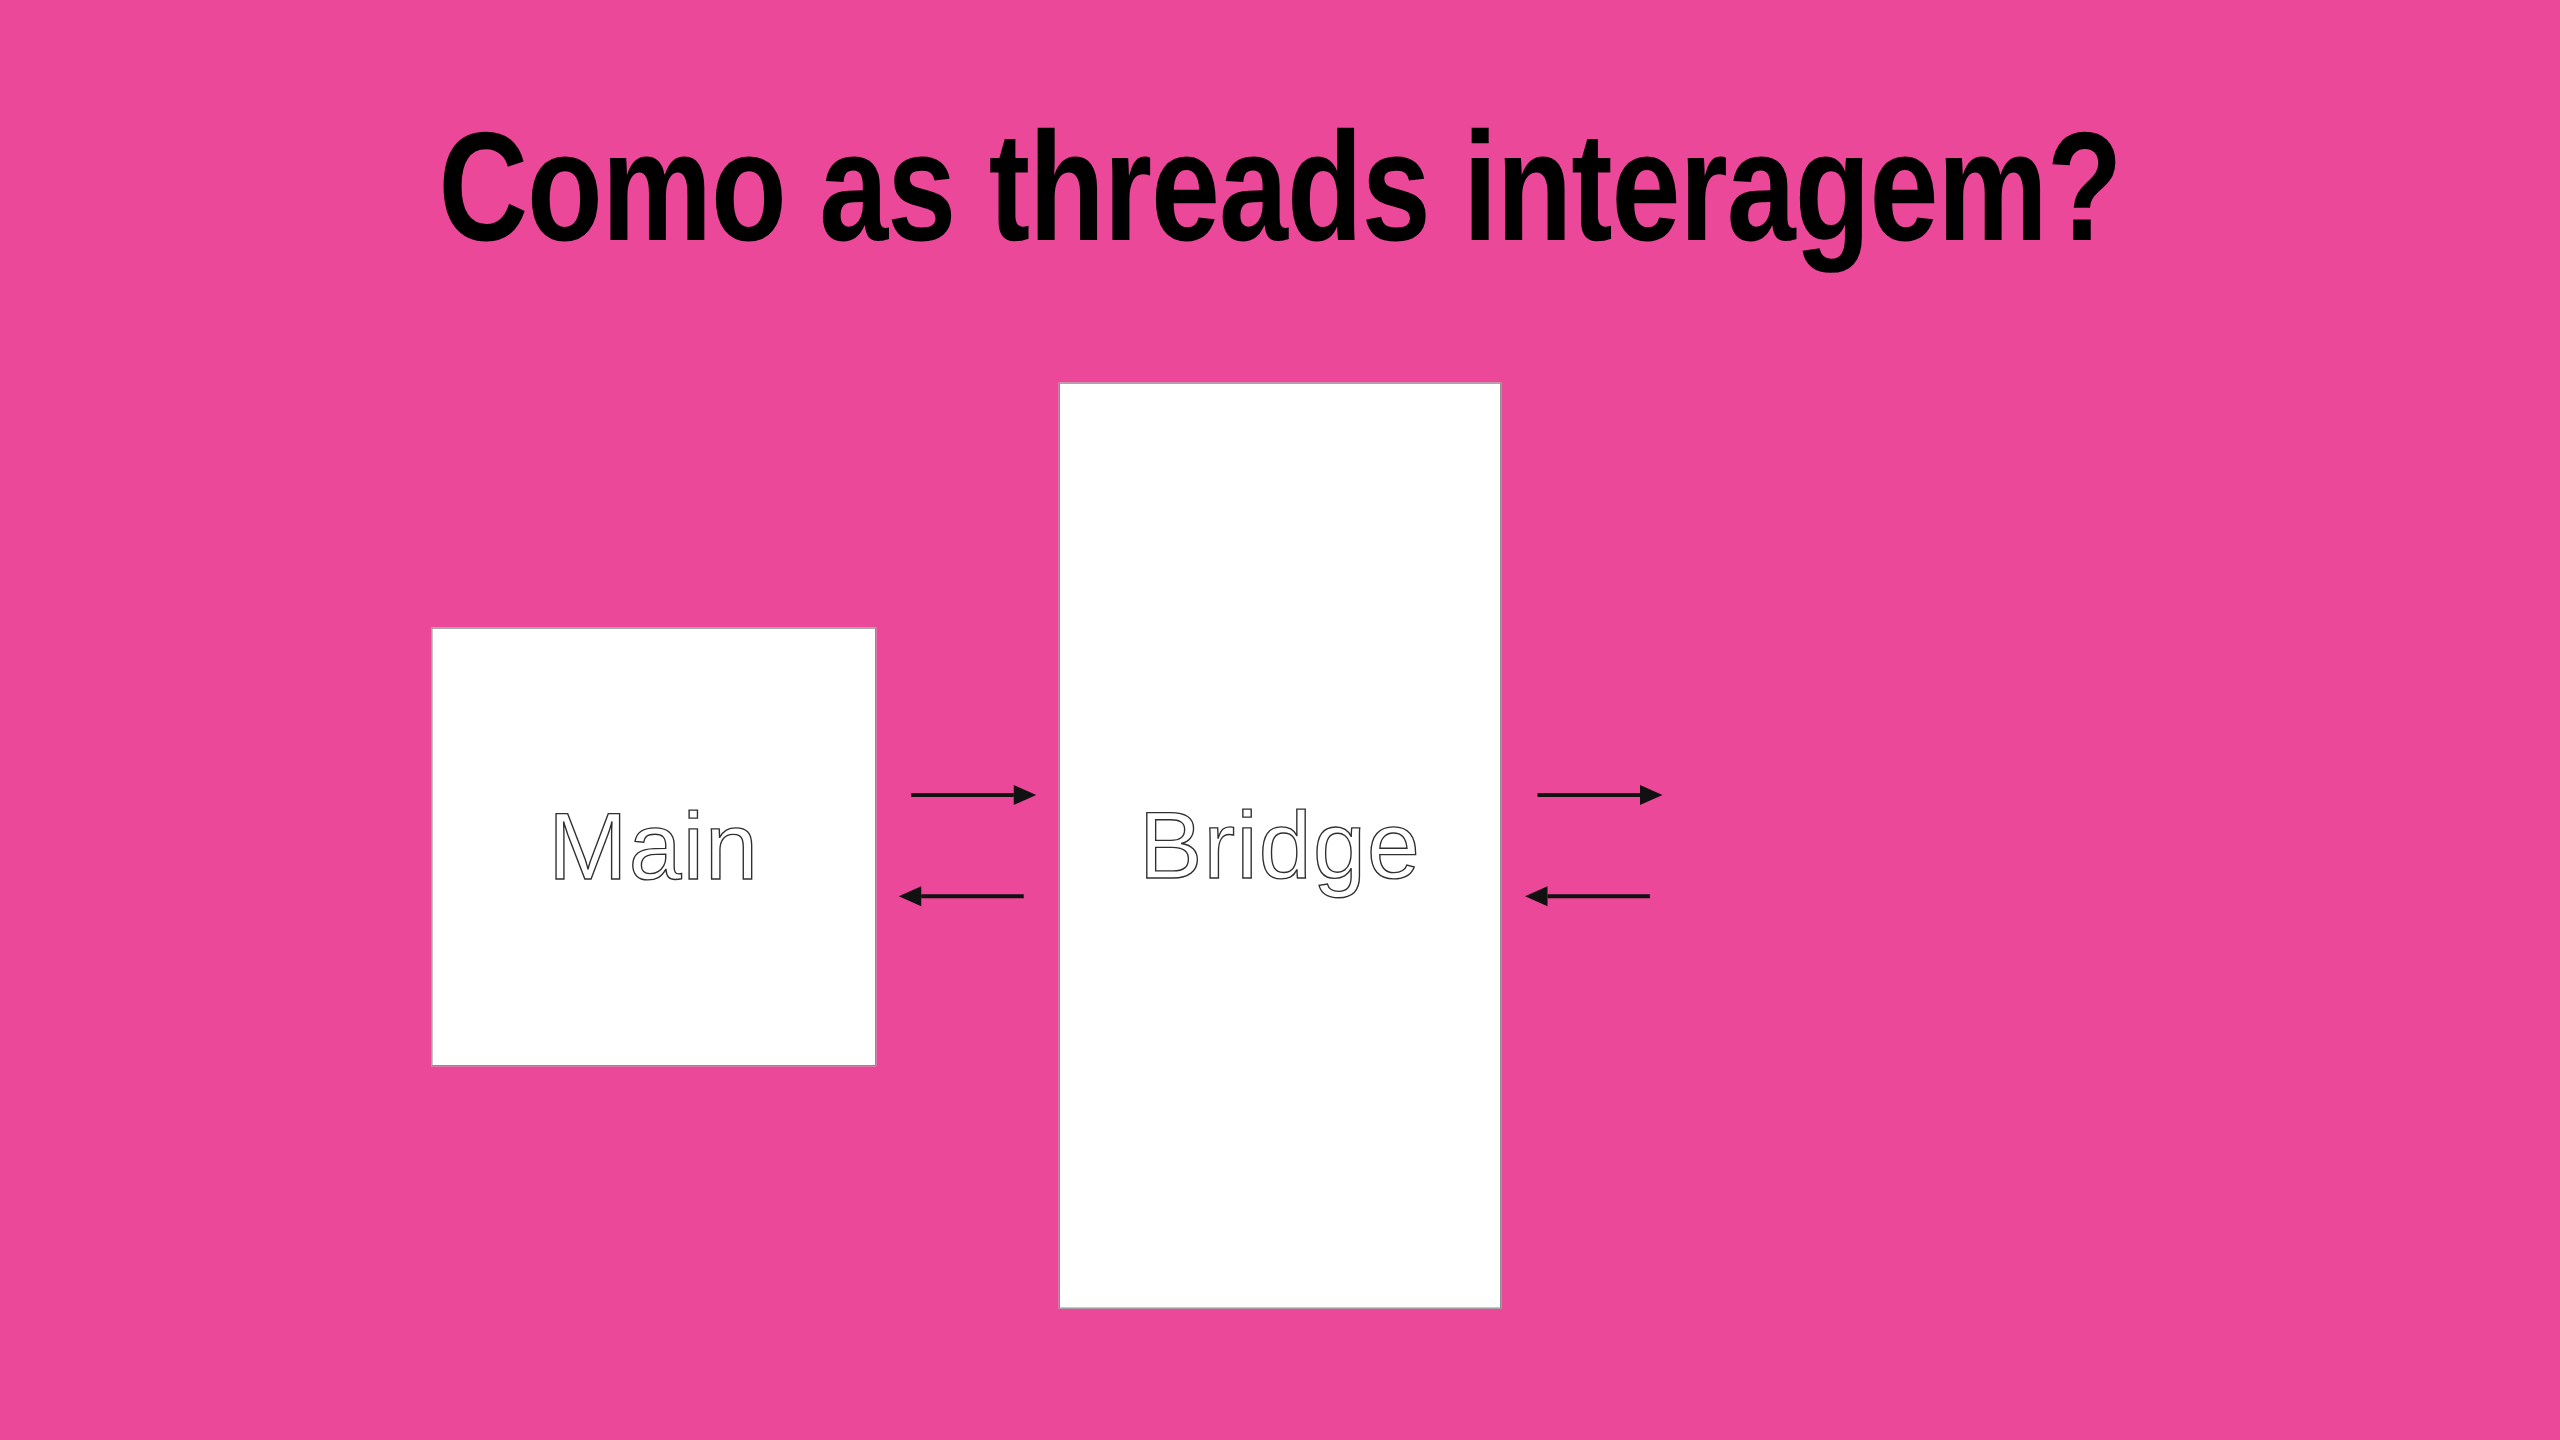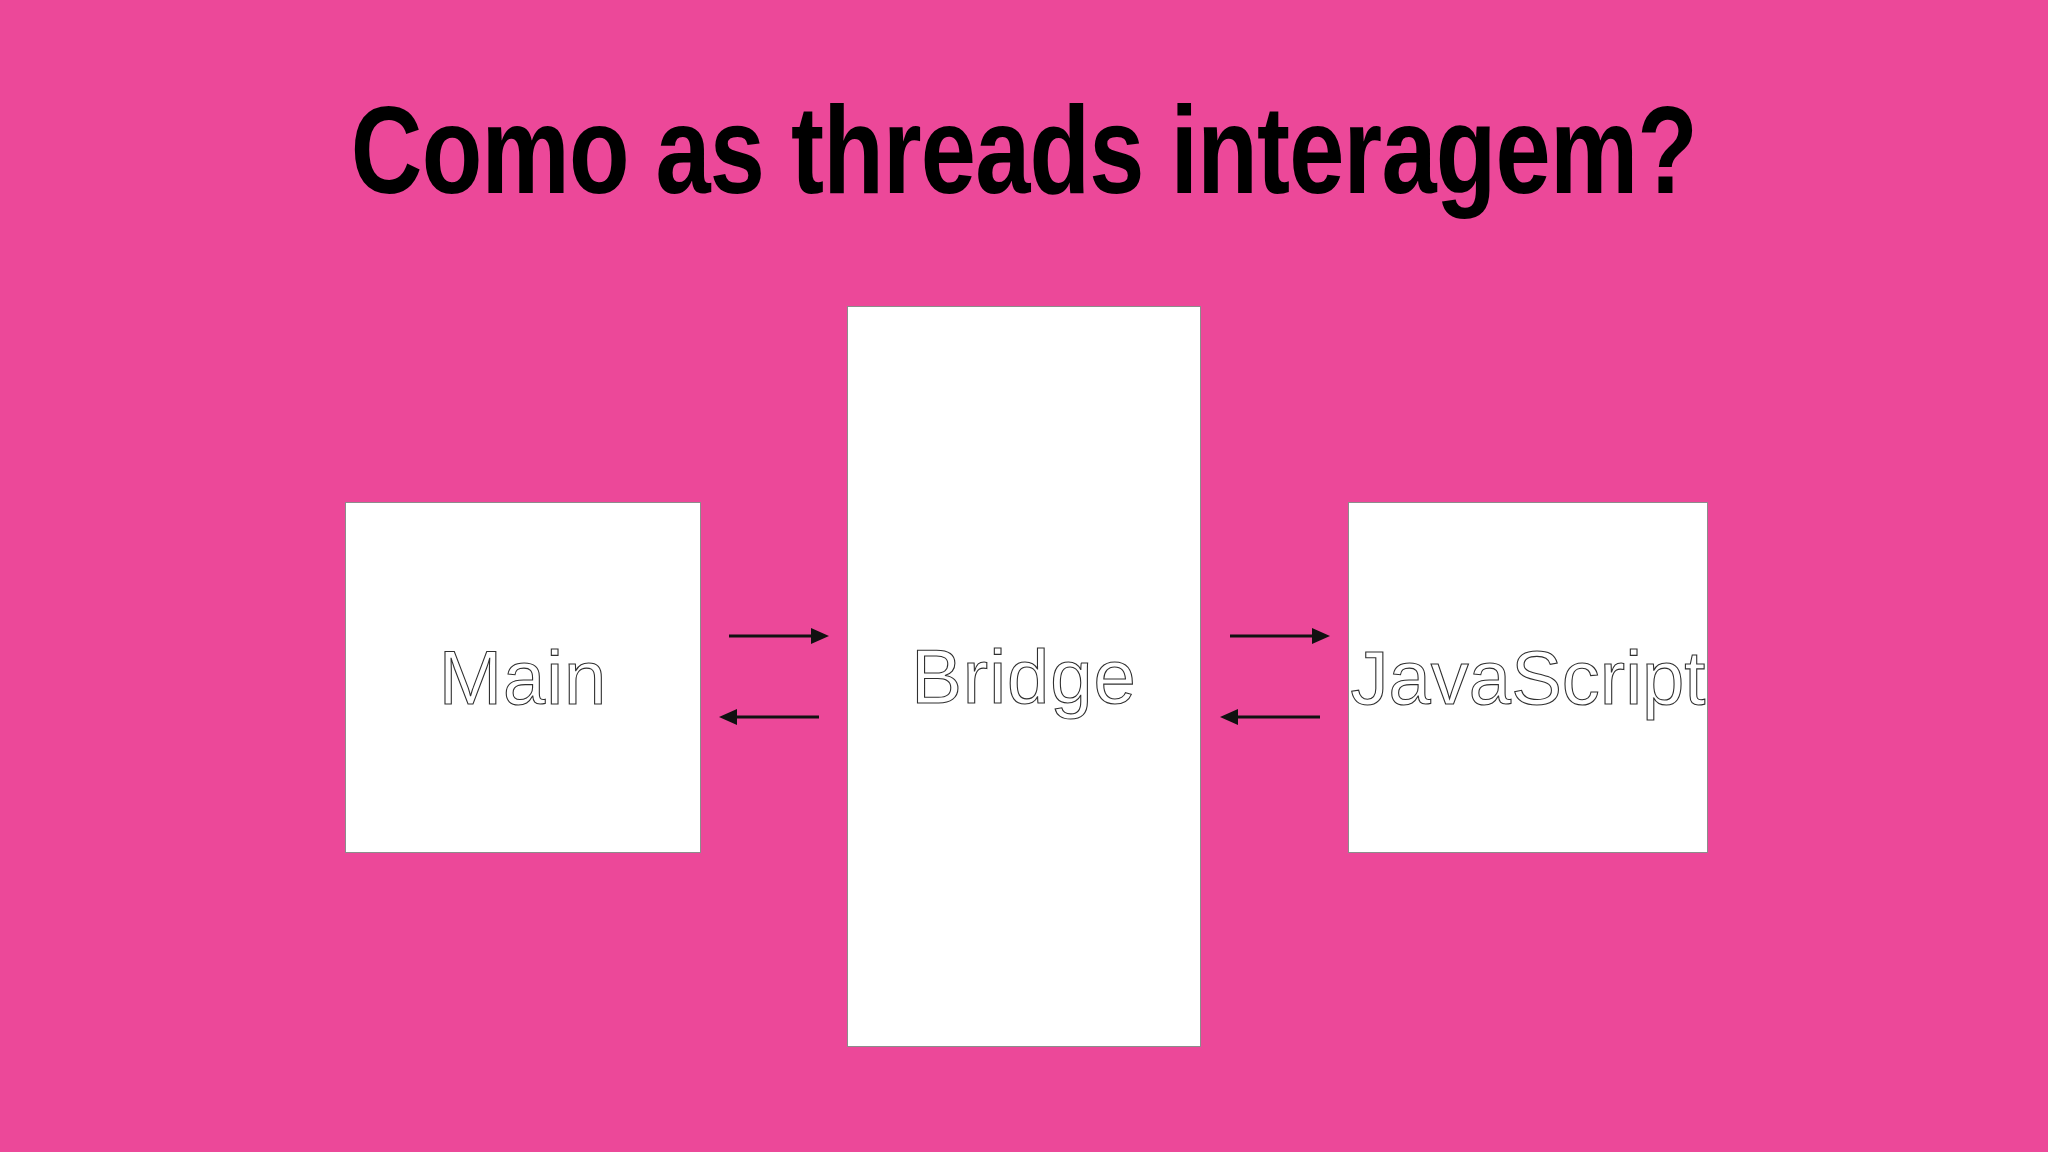--- a/index.html
+++ b/index.html
@@ -110,23 +110,20 @@
   <div id="diagram">
 
     <div class="node-box" id="box-bridge">
       <span class="node-label thin">Bridge</span>
     </div>
 
     <div class="node-box" id="box-main">
       <span class="node-label thin">Main</span>
     </div>
 
-    <div class="node-box" id="box-javascript">
-      <span class="node-label thin">JavaScript</span>
-    </div>
 
     <svg class="arrow-svg" id="arrows-main-bridge" viewBox="0 0 146 160">
       <g>
         <line class="arrow-line" x1="28" y1="36" x2="110" y2="36"></line>
         <polygon class="arrow-head" points="110,28 128,36 110,44"></polygon>
       </g>
       <g>
         <line class="arrow-line" x1="36" y1="117" x2="118" y2="117"></line>
         <polygon class="arrow-head" points="36,109 18,117 36,125"></polygon>
       </g>

